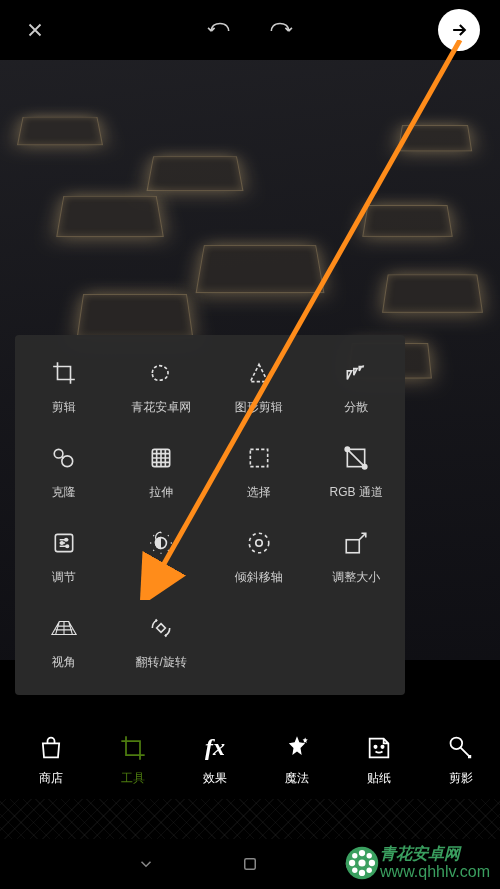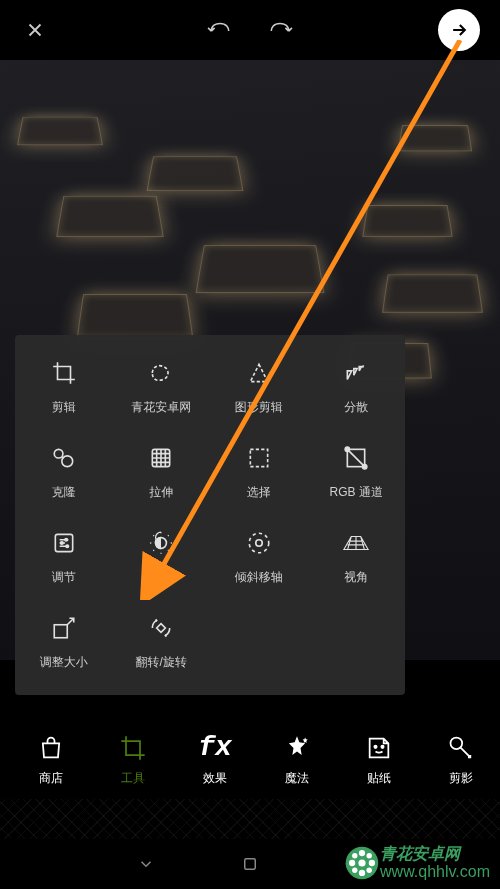--- a/index.html
+++ b/index.html
@@ -369,34 +369,34 @@
       <div class="tool-icon">
         <svg width="26" height="26" viewBox="0 0 24 24" fill="none" stroke="currentColor" stroke-width="1.5">
             <circle cx="12" cy="12" r="3"></circle>
             <circle cx="12" cy="12" r="9" stroke-dasharray="3 3"></circle>
           </svg>
       </div>
       <span class="tool-label">倾斜移轴</span>
     </div>
     <div class="tool-item">
       <div class="tool-icon">
+        <svg width="26" height="26" viewBox="0 0 24 24" fill="none" stroke="currentColor" stroke-width="1.5">
+            <rect x="3" y="9" width="12" height="12"></rect>
+            <path d="M15 9 L21 3 M17 3 h4 v4"></path>
+          </svg>
+      </div>
+      <span class="tool-label">调整大小</span>
+    </div>
+    <div class="tool-item">
+      <div class="tool-icon">
         <svg width="30" height="22" viewBox="0 0 30 22" fill="none" stroke="currentColor" stroke-width="1.2">
             <path d="M2 18 L10 4 L20 4 L28 18 Z M6 13 L24 13 M8 9 L22 9 M10 4 L6 18 M15 4 L15 18 M20 4 L24 18"></path>
           </svg>
       </div>
       <span class="tool-label">视角</span>
-    </div>
-    <div class="tool-item">
-      <div class="tool-icon">
-        <svg width="26" height="26" viewBox="0 0 24 24" fill="none" stroke="currentColor" stroke-width="1.5">
-            <rect x="3" y="9" width="12" height="12"></rect>
-            <path d="M15 9 L21 3 M17 3 h4 v4"></path>
-          </svg>
-      </div>
-      <span class="tool-label">调整大小</span>
     </div>
     <div class="tool-item">
       <div class="tool-icon">
         <svg width="26" height="26" viewBox="0 0 24 24" fill="none" stroke="currentColor" stroke-width="1.5">
             <path d="M12 8 L16 12 L12 16 L8 12 Z"></path>
             <path d="M4 12 a8 8 0 0 1 4 -7 M20 12 a8 8 0 0 1 -4 7"></path>
             <path d="M7 4 l1 1 l-1 1 M17 20 l-1 -1 l1 -1"></path>
           </svg>
       </div>
       <span class="tool-label">翻转/旋转</span>
@@ -416,21 +416,21 @@
   <div class="tab-item active">
     <div class="tab-icon">
       <svg width="28" height="28" viewBox="0 0 24 24" fill="none" stroke="currentColor" stroke-width="1.5">
           <path d="M6 2v16h16M2 6h16v16"></path>
         </svg>
     </div>
     <span class="tab-label">工具</span>
   </div>
   <div class="tab-item">
     <div class="tab-icon">
-      <span style="font-family:Liberation Mono, monospace;font-style:italic;font-size:28px;font-weight:bold">fx</span>
+      <span style="font-family:Liberation Serif, serif;font-style:italic;font-size:24px;font-weight:bold">fx</span>
     </div>
     <span class="tab-label">效果</span>
   </div>
   <div class="tab-item">
     <div class="tab-icon">
       <svg width="28" height="28" viewBox="0 0 24 24" fill="currentColor">
           <path d="M12 2 l2 5 5 1 -4 4 1 6 -4-3 -4 3 1-6 -4-4 5-1 Z"></path>
           <path d="M19 3 l.7 1.5 1.5.3 -1.2 1.2 .3 1.7 -1.3-.9 -1.3.9 .3-1.7 -1.2-1.2 1.5-.3 Z"></path>
         </svg>
     </div>

